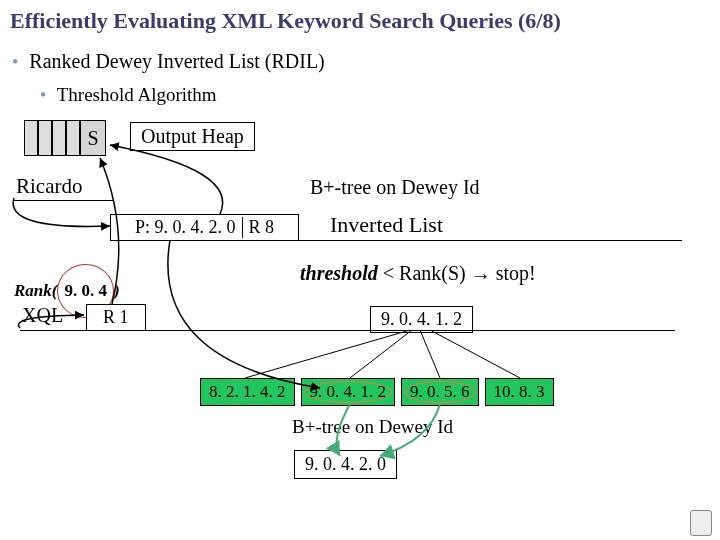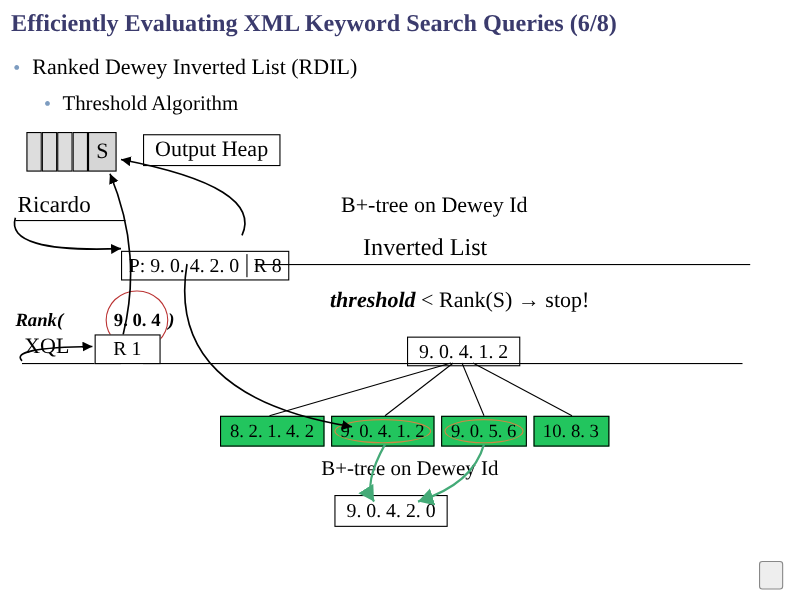--- a/index.html
+++ b/index.html
@@ -61,40 +61,38 @@
   }
   .ricardo { top: 174px; left: 16px; font-size: 21px; }
   .btree1 { top: 176px; left: 310px; }
   .inverted { top: 212px; left: 330px; font-size: 22px; }
   .threshold { top: 262px; left: 300px; font-style: normal; }
   .threshold b { font-weight: bold; font-style: italic; }
   .boxp {
     position: absolute;
     top: 214px; left: 110px;
     border: 1px solid #000;
-    padding: 2px 6px;
+    padding: 2px 24px;
     font-size: 18px;
     display: flex; align-items: flex-end;
     background: #fff;
-    margin-top: 14px;
   }
   .boxp .sep { border-left: 1px solid #000; margin-left: 6px; padding-left: 6px; }
   .rank904 {
     position: absolute;
     top: 264px; left: 14px;
     font-size: 17px;
     font-weight: bold; font-style: italic;
   }
   .rank904 .oval {
     display: inline-block;
     border: 1.5px solid #b33;
     border-radius: 50%;
     padding: 16px 6px;
     font-style: normal;
-    margin-left: 39px;
   }
   .xql {
     position: absolute;
     top: 304px; left: 22px;
     font-size: 20px;
   }
   .r1box {
     position: absolute;
     top: 304px; left: 86px;
     border: 1px solid #000;
@@ -140,21 +138,21 @@
     border-radius: 50%;
     pointer-events: none;
   }
   .btree2 {
     position: absolute;
     top: 416px; left: 292px;
     font-size: 19px;
   }
   .finalbox {
     position: absolute;
-    top: 450px; left: 304px;
+    top: 450px; left: 294px;
     border: 1px solid #000;
     padding: 3px 10px;
     font-size: 18px;
     background: #fff;
   }
   .footer-left {
     position: absolute;
     bottom: 6px; left: 8px;
     font-size: 9px;
     letter-spacing: 1px;

